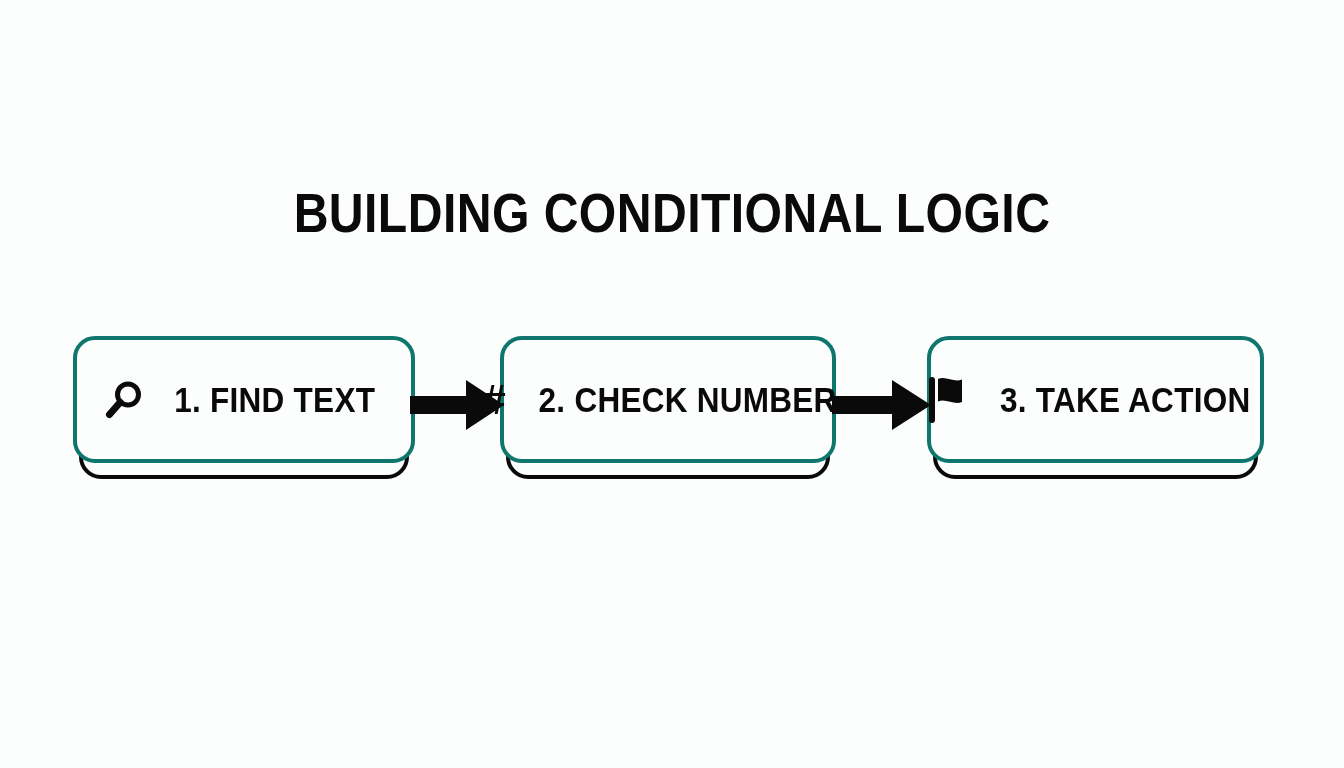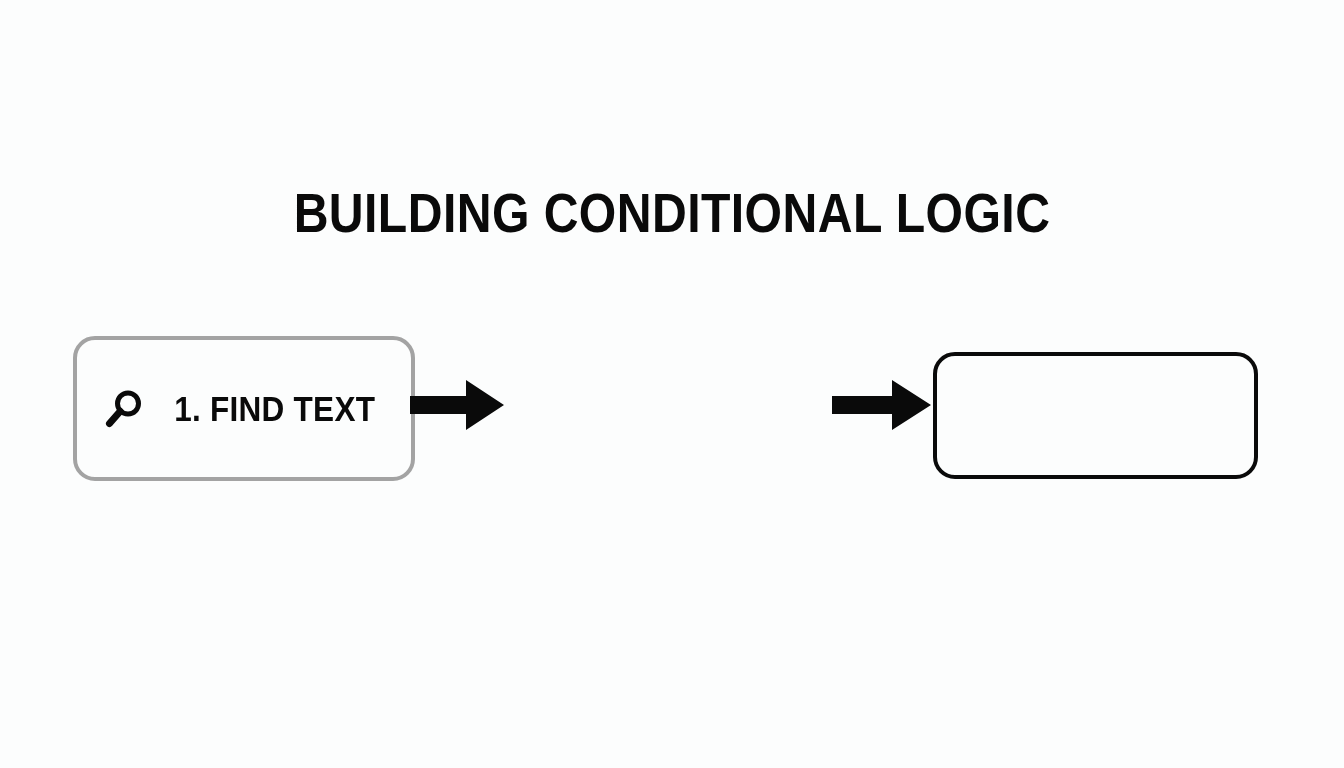--- a/index.html
+++ b/index.html
@@ -68,22 +68,22 @@
     background: #fcfdfd;
     box-sizing: border-box;
     z-index: 1;
   }
 
   .card {
     position: absolute;
     left: 0;
     right: 0;
     top: 0;
-    height: 145px;
-    border: 4px solid #a3a3a3;
+    height: 127px;
+    border: 4px solid #0f766e;
     border-radius: 22px;
     background: #fcfdfd;
     box-sizing: border-box;
     z-index: 2;
     display: flex;
     align-items: center;
     justify-content: center;
     gap: 16px;
     padding: 0 18px;
   }
@@ -158,25 +158,43 @@
         <span class="card-label">1. FIND TEXT</span>
       </div>
     </div>
 
     <div class="arrow" id="arrow-1">
       <svg viewBox="0 0 94 54" preserveAspectRatio="none" aria-hidden="true">
         <path d="M0 18 H56 V2 L94 27 L56 52 V36 H0 Z" fill="currentColor"></path>
       </svg>
     </div>
 
+    <div class="card-wrap" id="card-2">
+      <div class="card-back"></div>
+      <div class="card">
+        <span class="card-icon">
+          <span class="hash-glyph">#</span>
+        </span>
+        <span class="card-label">2. CHECK NUMBER</span>
+      </div>
+    </div>
 
     <div class="arrow" id="arrow-2">
       <svg viewBox="0 0 99 54" preserveAspectRatio="none" aria-hidden="true">
         <path d="M0 18 H60 V2 L99 27 L60 52 V36 H0 Z" fill="currentColor"></path>
       </svg>
     </div>
 
     <div class="card-wrap" id="card-3">
       <div class="card-back"></div>
+      <div class="card">
+        <span class="card-icon">
+          <svg width="44" height="50" viewBox="0 0 44 50" aria-hidden="true">
+            <rect x="3" y="2" width="6" height="46" rx="3" fill="currentColor"></rect>
+            <path d="M12 4 C20 0.5 28 8 36 4.5 L36 27 C28 30.5 20 23 12 26.5 Z" fill="currentColor"></path>
+          </svg>
+        </span>
+        <span class="card-label">3. TAKE ACTION</span>
+      </div>
     </div>
 
   </div>
 </div>
 
 </body></html>

